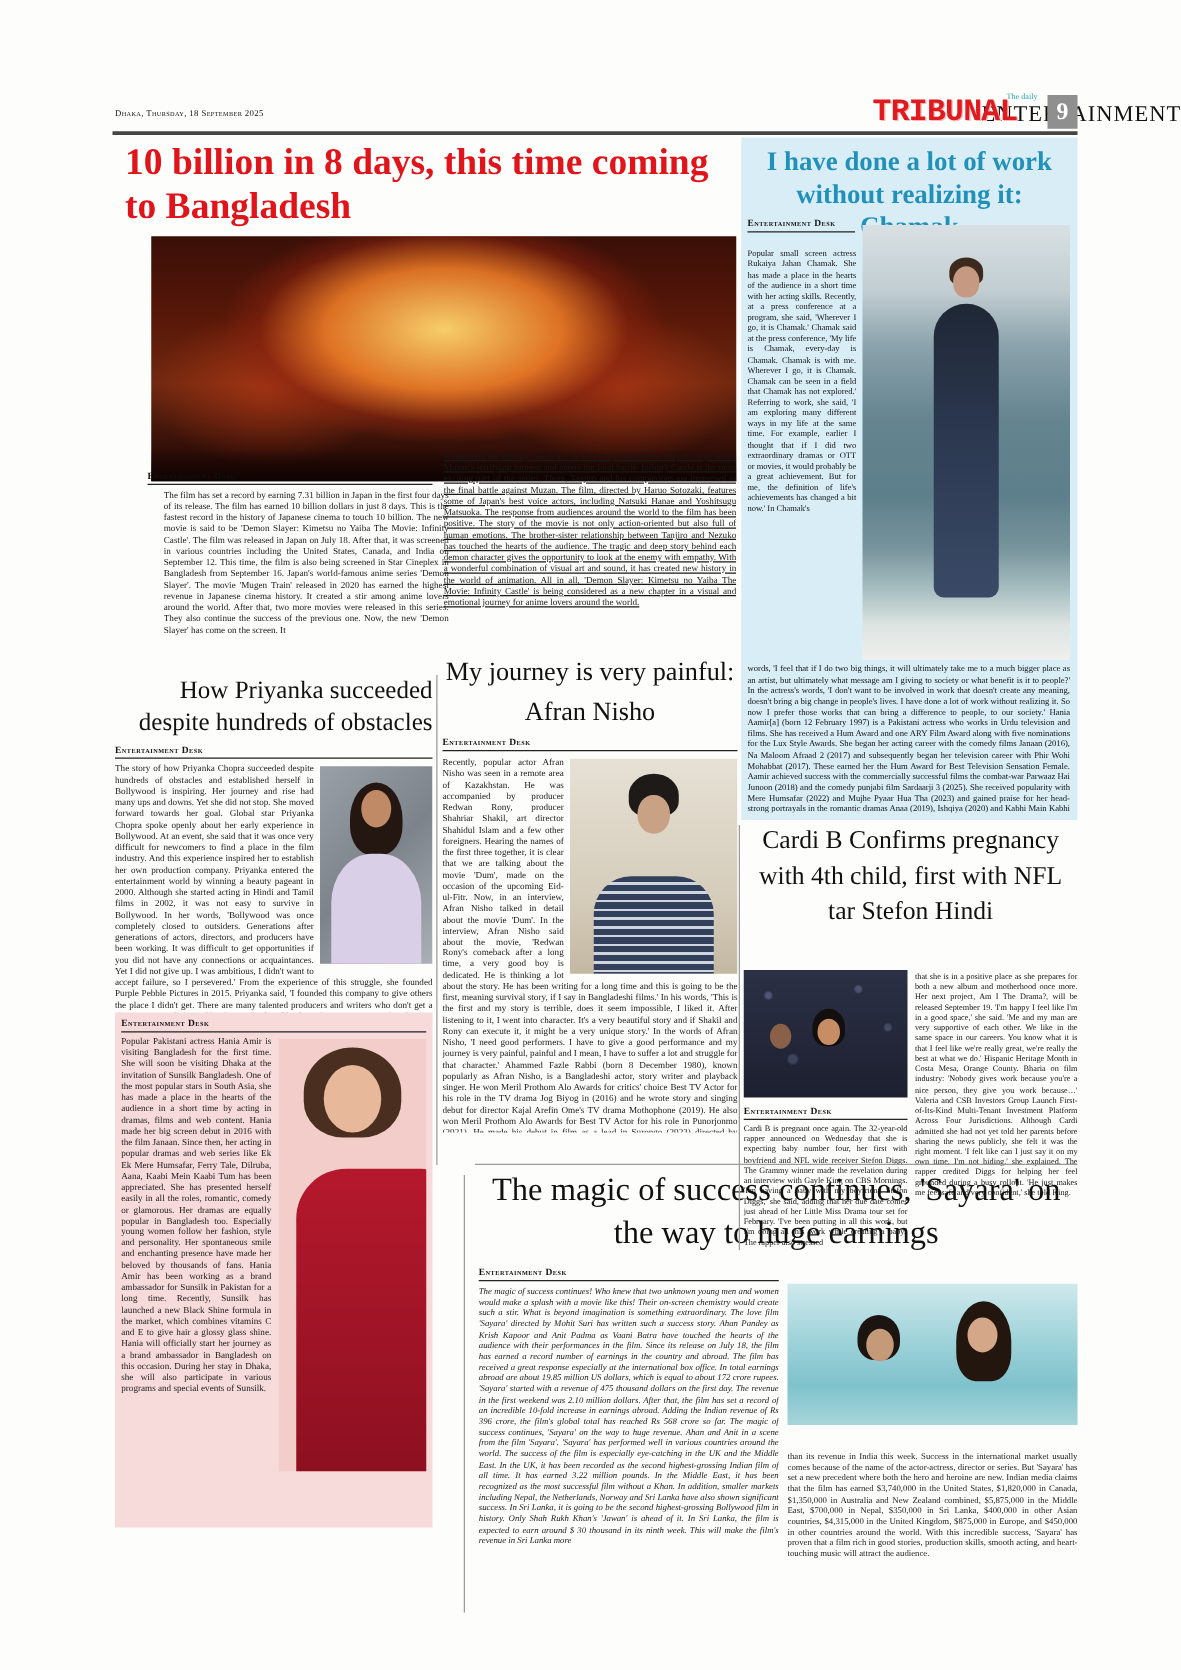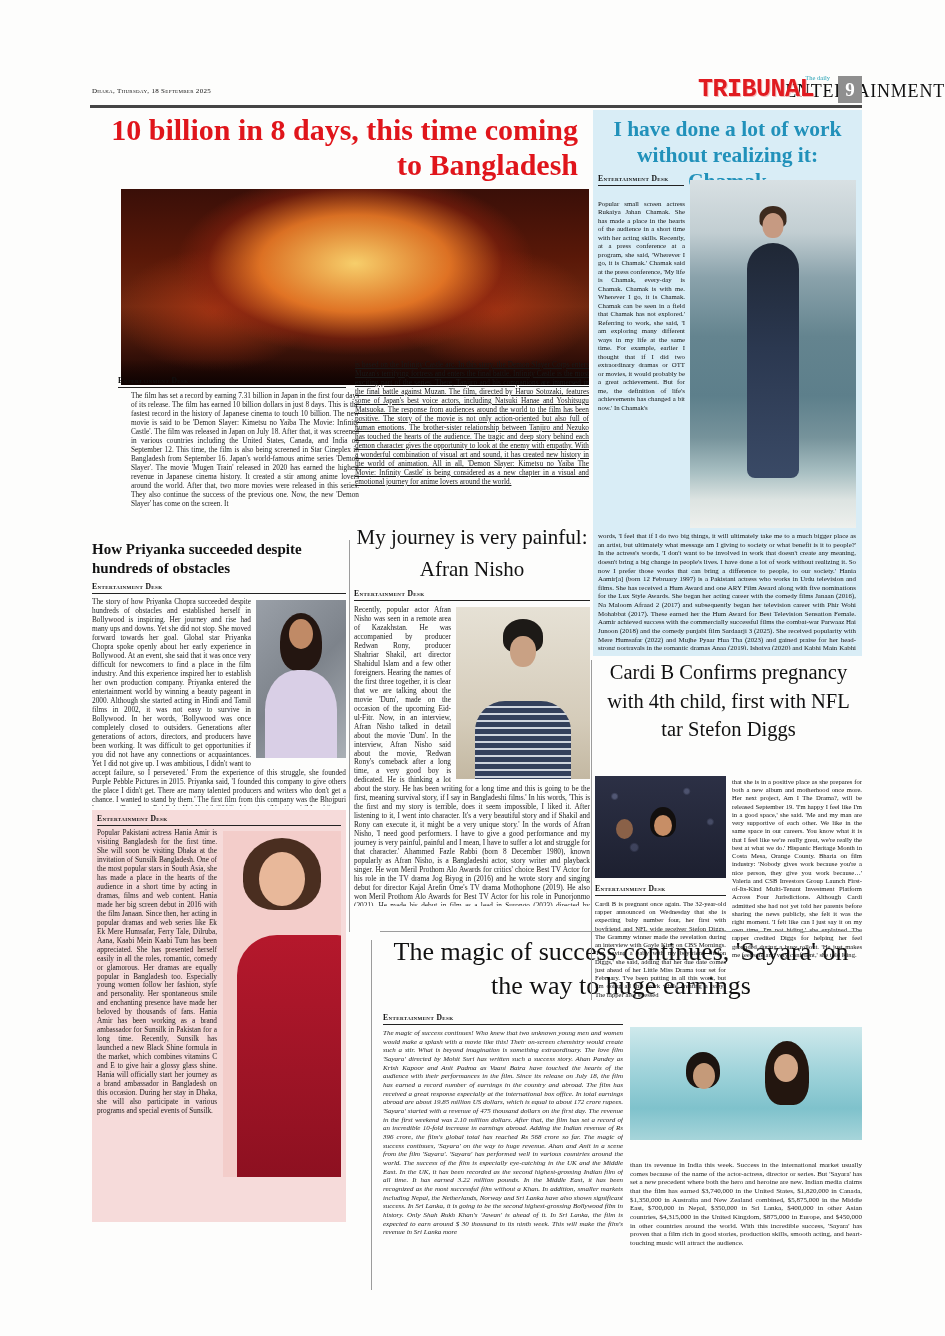--- a/index.html
+++ b/index.html
@@ -8,21 +8,21 @@
   .body-text{font-size:7.3px;line-height:1.23;text-align:justify;color:#1a1a1a;}
   
   .hdr-date{position:absolute;left:92px;top:87px;font-size:7px;font-weight:normal;font-variant:small-caps;letter-spacing:.3px;}
   .hdr-section{position:absolute;left:0;right:0;top:81px;text-align:right;font-size:18px;font-weight:normal;letter-spacing:.8px;}
   .masthead{position:absolute;left:698px;top:74px;width:138px;height:30px;}
   .masthead-tagline{position:absolute;right:6px;top:0;font-size:6.5px;color:#2aa3b6;}
   .masthead-name{position:absolute;left:0;bottom:0;font-family:Liberation Mono, monospace;font-weight:900;font-size:25px;letter-spacing:-.5px;color:#e01b20;text-shadow:1px 1px 0 #f6b9b9;}
   .page-num{position:absolute;left:838px;top:76px;width:24px;height:27px;background:#8f8f8f;color:#fff;font-size:19px;font-weight:bold;text-align:center;line-height:27px;}
   .hdr-rule{position:absolute;left:90px;top:105px;width:772px;height:3px;background:#454545;}
   
-  .demon-headline{position:absolute;left:100px;top:112px;width:478px;text-align:right;color:#e0151b;font-size:30px;font-weight:bold;line-height:1.18;}
+  .demon-headline{position:absolute;left:100px;top:112px;width:478px;text-align:left;color:#e0151b;font-size:30px;font-weight:bold;line-height:1.18;}
   .demon-image{position:absolute;left:121px;top:189px;width:468px;height:196px;background:
     radial-gradient(ellipse 45% 55% at 50% 38%, rgba(255,216,112,.95), rgba(243,128,40,.85) 45%, rgba(140,35,15,.5) 70%, rgba(0,0,0,0) 85%),
     radial-gradient(ellipse 30% 45% at 20% 62%, rgba(205,62,22,.55), rgba(0,0,0,0) 70%),
     radial-gradient(ellipse 30% 45% at 80% 62%, rgba(205,62,22,.55), rgba(0,0,0,0) 70%),
     linear-gradient(180deg,#3a0f08 0%,#591808 35%,#6e2810 60%,#351008 85%,#1d0704 100%);}
   .demon-image::after{content:"";position:absolute;left:0;bottom:0;width:100%;height:26px;background:linear-gradient(0deg,rgba(15,3,2,.95),rgba(15,3,2,0));}
   .demon-byline{position:absolute;left:118px;top:376px;width:228px;}
   .demon-col1{position:absolute;left:131px;top:392px;width:228px;height:146px;overflow:hidden;}
   .demon-col2{position:absolute;left:355px;top:361px;width:234px;height:159px;overflow:hidden;text-decoration:underline;}
   
@@ -30,21 +30,21 @@
   .chamak-headline{margin:6px 2px 0;text-align:center;color:#2191ba;font-size:21.5px;font-weight:bold;line-height:1.22;}
   .chamak-byline{position:absolute;left:5px;top:64px;width:86px;}
   .chamak-col{position:absolute;left:5px;top:90px;width:87px;height:328px;font-size:6.8px;line-height:1.25;text-align:justify;overflow:hidden;}
   .chamak-photo{position:absolute;left:97px;top:70px;width:166px;height:348px;overflow:hidden;background:linear-gradient(180deg,#d8e0e3 0%,#c2ced2 15%,#8aa2ab 28%,#64848f 45%,#5d7f8b 62%,#76939b 74%,#a8bfc2 84%,#dde4e2 92%,#eef0ed 100%);}
   .chamak-fig-body{position:absolute;left:50%;top:18%;transform:translateX(-50%);width:52px;height:235px;background:linear-gradient(180deg,#1f2735 0%,#2b3850 45%,#3a4a66 100%);border-radius:26px 26px 8px 8px;}
   .chamak-fig-head{position:absolute;left:50%;top:9.5%;transform:translateX(-50%);width:21px;height:25px;background:#c69a82;border-radius:50% 50% 45% 45%;}
   .chamak-fig-hair{position:absolute;left:50%;top:7.5%;transform:translateX(-50%);width:27px;height:22px;background:#3d2a1e;border-radius:50% 50% 30% 30%;}
   .chamak-bottom{position:absolute;left:5px;top:422px;width:258px;height:118px;font-size:6.9px;line-height:1.25;text-align:justify;overflow:hidden;}
   
   .priyanka{position:absolute;left:92px;top:540px;width:254px;}
-  .priyanka-headline{text-align:left;font-size:15px;line-height:1.28;font-weight:bold;}
+  .priyanka-headline{text-align:right;font-size:20px;line-height:1.28;font-weight:normal;}
   .priyanka-body-wrap{margin-top:4px;height:208px;overflow:hidden;}
   .priyanka-photo{float:right;width:90px;height:158px;margin:2px 0 3px 5px;position:relative;overflow:hidden;background:linear-gradient(135deg,#9aa0a8,#7d838b 50%,#aab0b6);}
   .pri-hair{position:absolute;left:50%;top:8%;transform:translateX(-50%);width:42px;height:58px;background:#241611;border-radius:50% 50% 40% 40%;}
   .pri-face{position:absolute;left:50%;top:12%;transform:translateX(-50%);width:24px;height:30px;background:#c08a66;border-radius:50%;}
   .pri-dress{position:absolute;left:50%;bottom:0;transform:translateX(-50%);width:72px;height:88px;background:#d9cfe6;border-radius:45% 45% 0 0;}
   
   .nisho{position:absolute;left:354px;top:522px;width:236px;}
   .nisho-headline{text-align:center;font-size:21px;line-height:1.5;font-weight:normal;}
   .nisho-body-wrap{margin-top:5px;height:300px;overflow:hidden;}
   .nisho-photo{float:right;width:134px;height:172px;margin:1px 0 3px 5px;position:relative;overflow:hidden;background:linear-gradient(180deg,#e6e1d5,#d5ccba 65%,#c3b8a2);}
@@ -151,21 +151,21 @@
       <div class="nisho-photo">
         <div class="nis-hair"></div>
         <div class="nis-face"></div>
         <div class="nis-body"></div>
       </div>
       <div class="body-text">Recently, popular actor Afran Nisho was seen in a remote area of Kazakhstan. He was accompanied by producer Redwan Rony, producer Shahriar Shakil, art director Shahidul Islam and a few other foreigners. Hearing the names of the first three together, it is clear that we are talking about the movie 'Dum', made on the occasion of the upcoming Eid-ul-Fitr. Now, in an interview, Afran Nisho talked in detail about the movie 'Dum'. In the interview, Afran Nisho said about the movie, 'Redwan Rony's comeback after a long time, a very good boy is dedicated. He is thinking a lot about the story. He has been writing for a long time and this is going to be the first, meaning survival story, if I say in Bangladeshi films.' In his words, 'This is the first and my story is terrible, does it seem impossible, I liked it. After listening to it, I went into character. It's a very beautiful story and if Shakil and Rony can execute it, it might be a very unique story.' In the words of Afran Nisho, 'I need good performers. I have to give a good performance and my journey is very painful, painful and I mean, I have to suffer a lot and struggle for that character.' Ahammed Fazle Rabbi (born 8 December 1980), known popularly as Afran Nisho, is a Bangladeshi actor, story writer and playback singer. He won Meril Prothom Alo Awards for critics' choice Best TV Actor for his role in the TV drama Jog Biyog in (2016) and he wrote story and singing debut for director Kajal Arefin Ome's TV drama Mothophone (2019). He also won Meril Prothom Alo Awards for Best TV Actor for his role in Punorjonmo (2021). He made his debut in film as a lead in Surongo (2023) directed by Raihan Rafi. Nisho was born in Bhanpur, Tangail, Bangladesh on 8 December 1980. He married Trisha in 2011 and they have one child. Nisho began his career as a model in a television commercial in 2003. Nisho has worked in countless TV dramas, telefilms and TV series and has done around 850+ TV works for countless TV channels.</div>
     </div>
   </div>
 
   <div class="cardi">
-    <div class="cardi-headline">Cardi B Confirms pregnancy with 4th child, first with NFL tar Stefon Diggs</div>
+    <div class="cardi-headline">Cardi B Confirms pregnancy with 4th child, first with NFL tar Stefon Hindi</div>
     <div class="cardi-photo">
       <div class="car-crowd"></div>
       <div class="car-head1"></div>
       <div class="car-hair2"></div>
       <div class="car-head2"></div>
     </div>
     <div class="cardi-byline">
         <span class="byline">Entertainment Desk</span>
       </div>
     <div class="cardi-col1">Cardi B is pregnant once again. The 32-year-old rapper announced on Wednesday that she is expecting baby number four, her first with boyfriend and NFL wide receiver Stefon Diggs. The Grammy winner made the revelation during an interview with Gayle King on CBS Mornings. 'I'm having a baby with my boyfriend Stefon Diggs,' she said, adding that her due date comes just ahead of her Little Miss Drama tour set for February. 'I've been putting in all this work, but I'm doing all this work while creating a baby.' The rapper also stressed</div>

